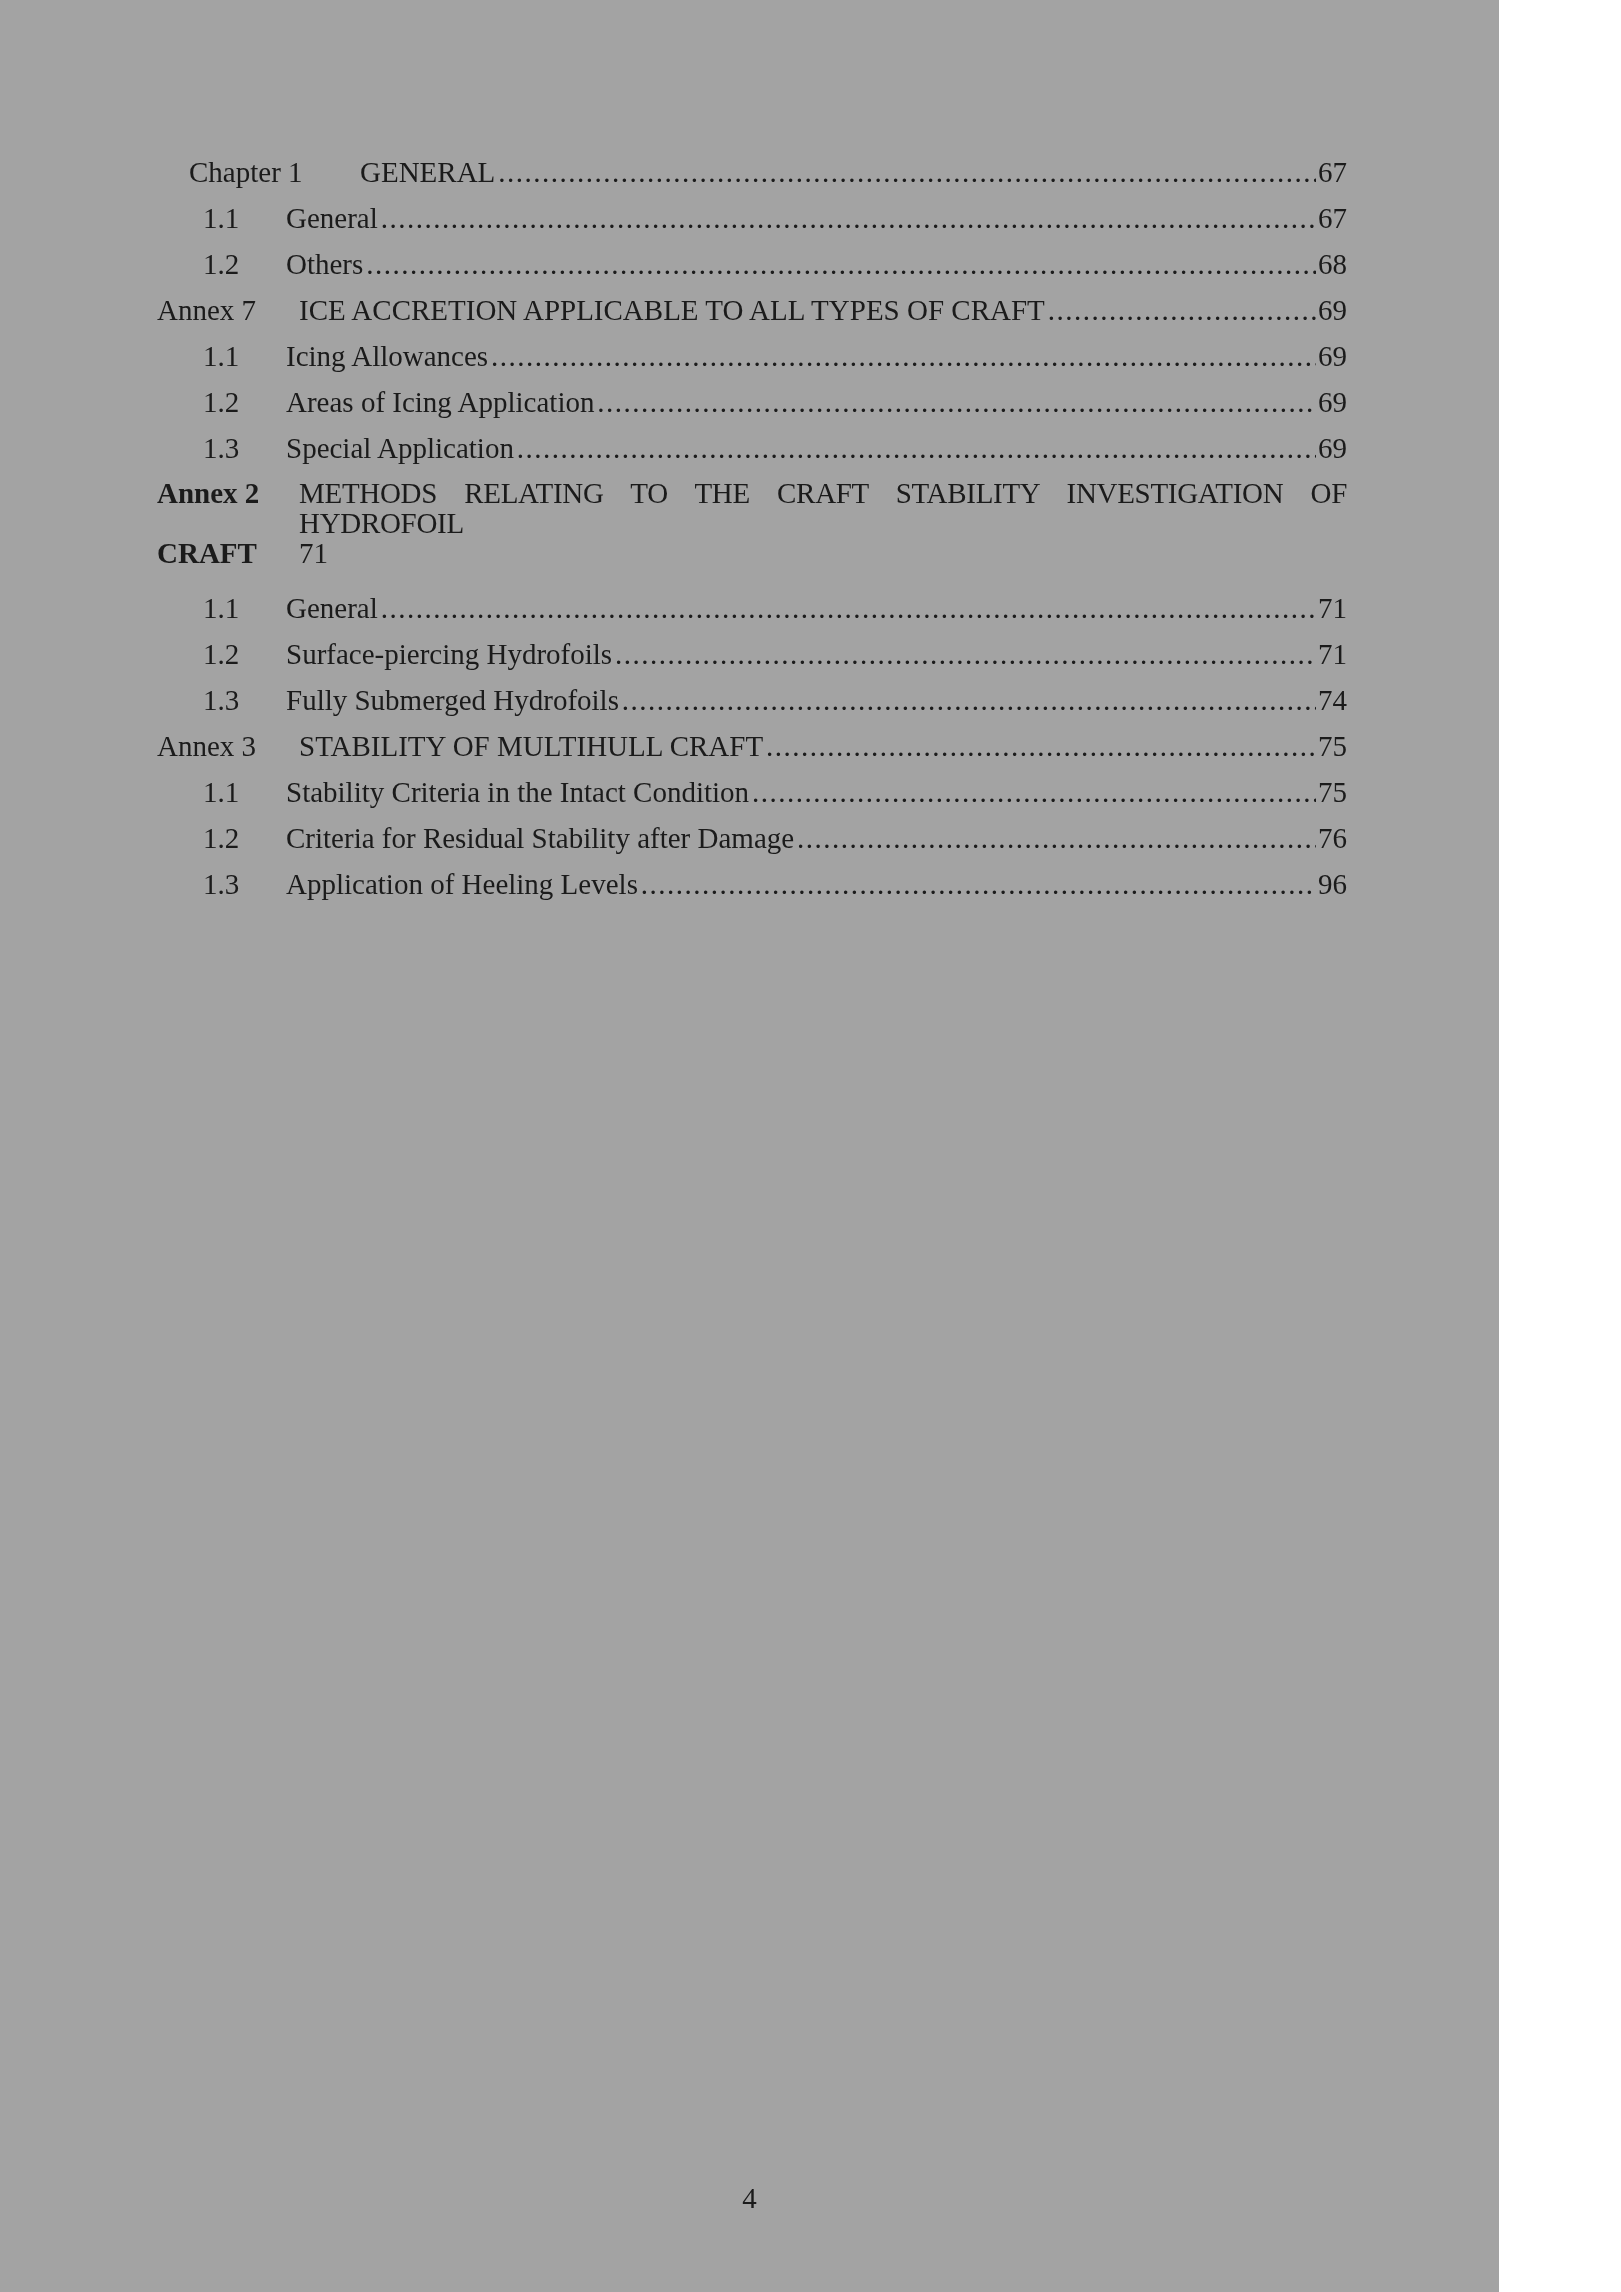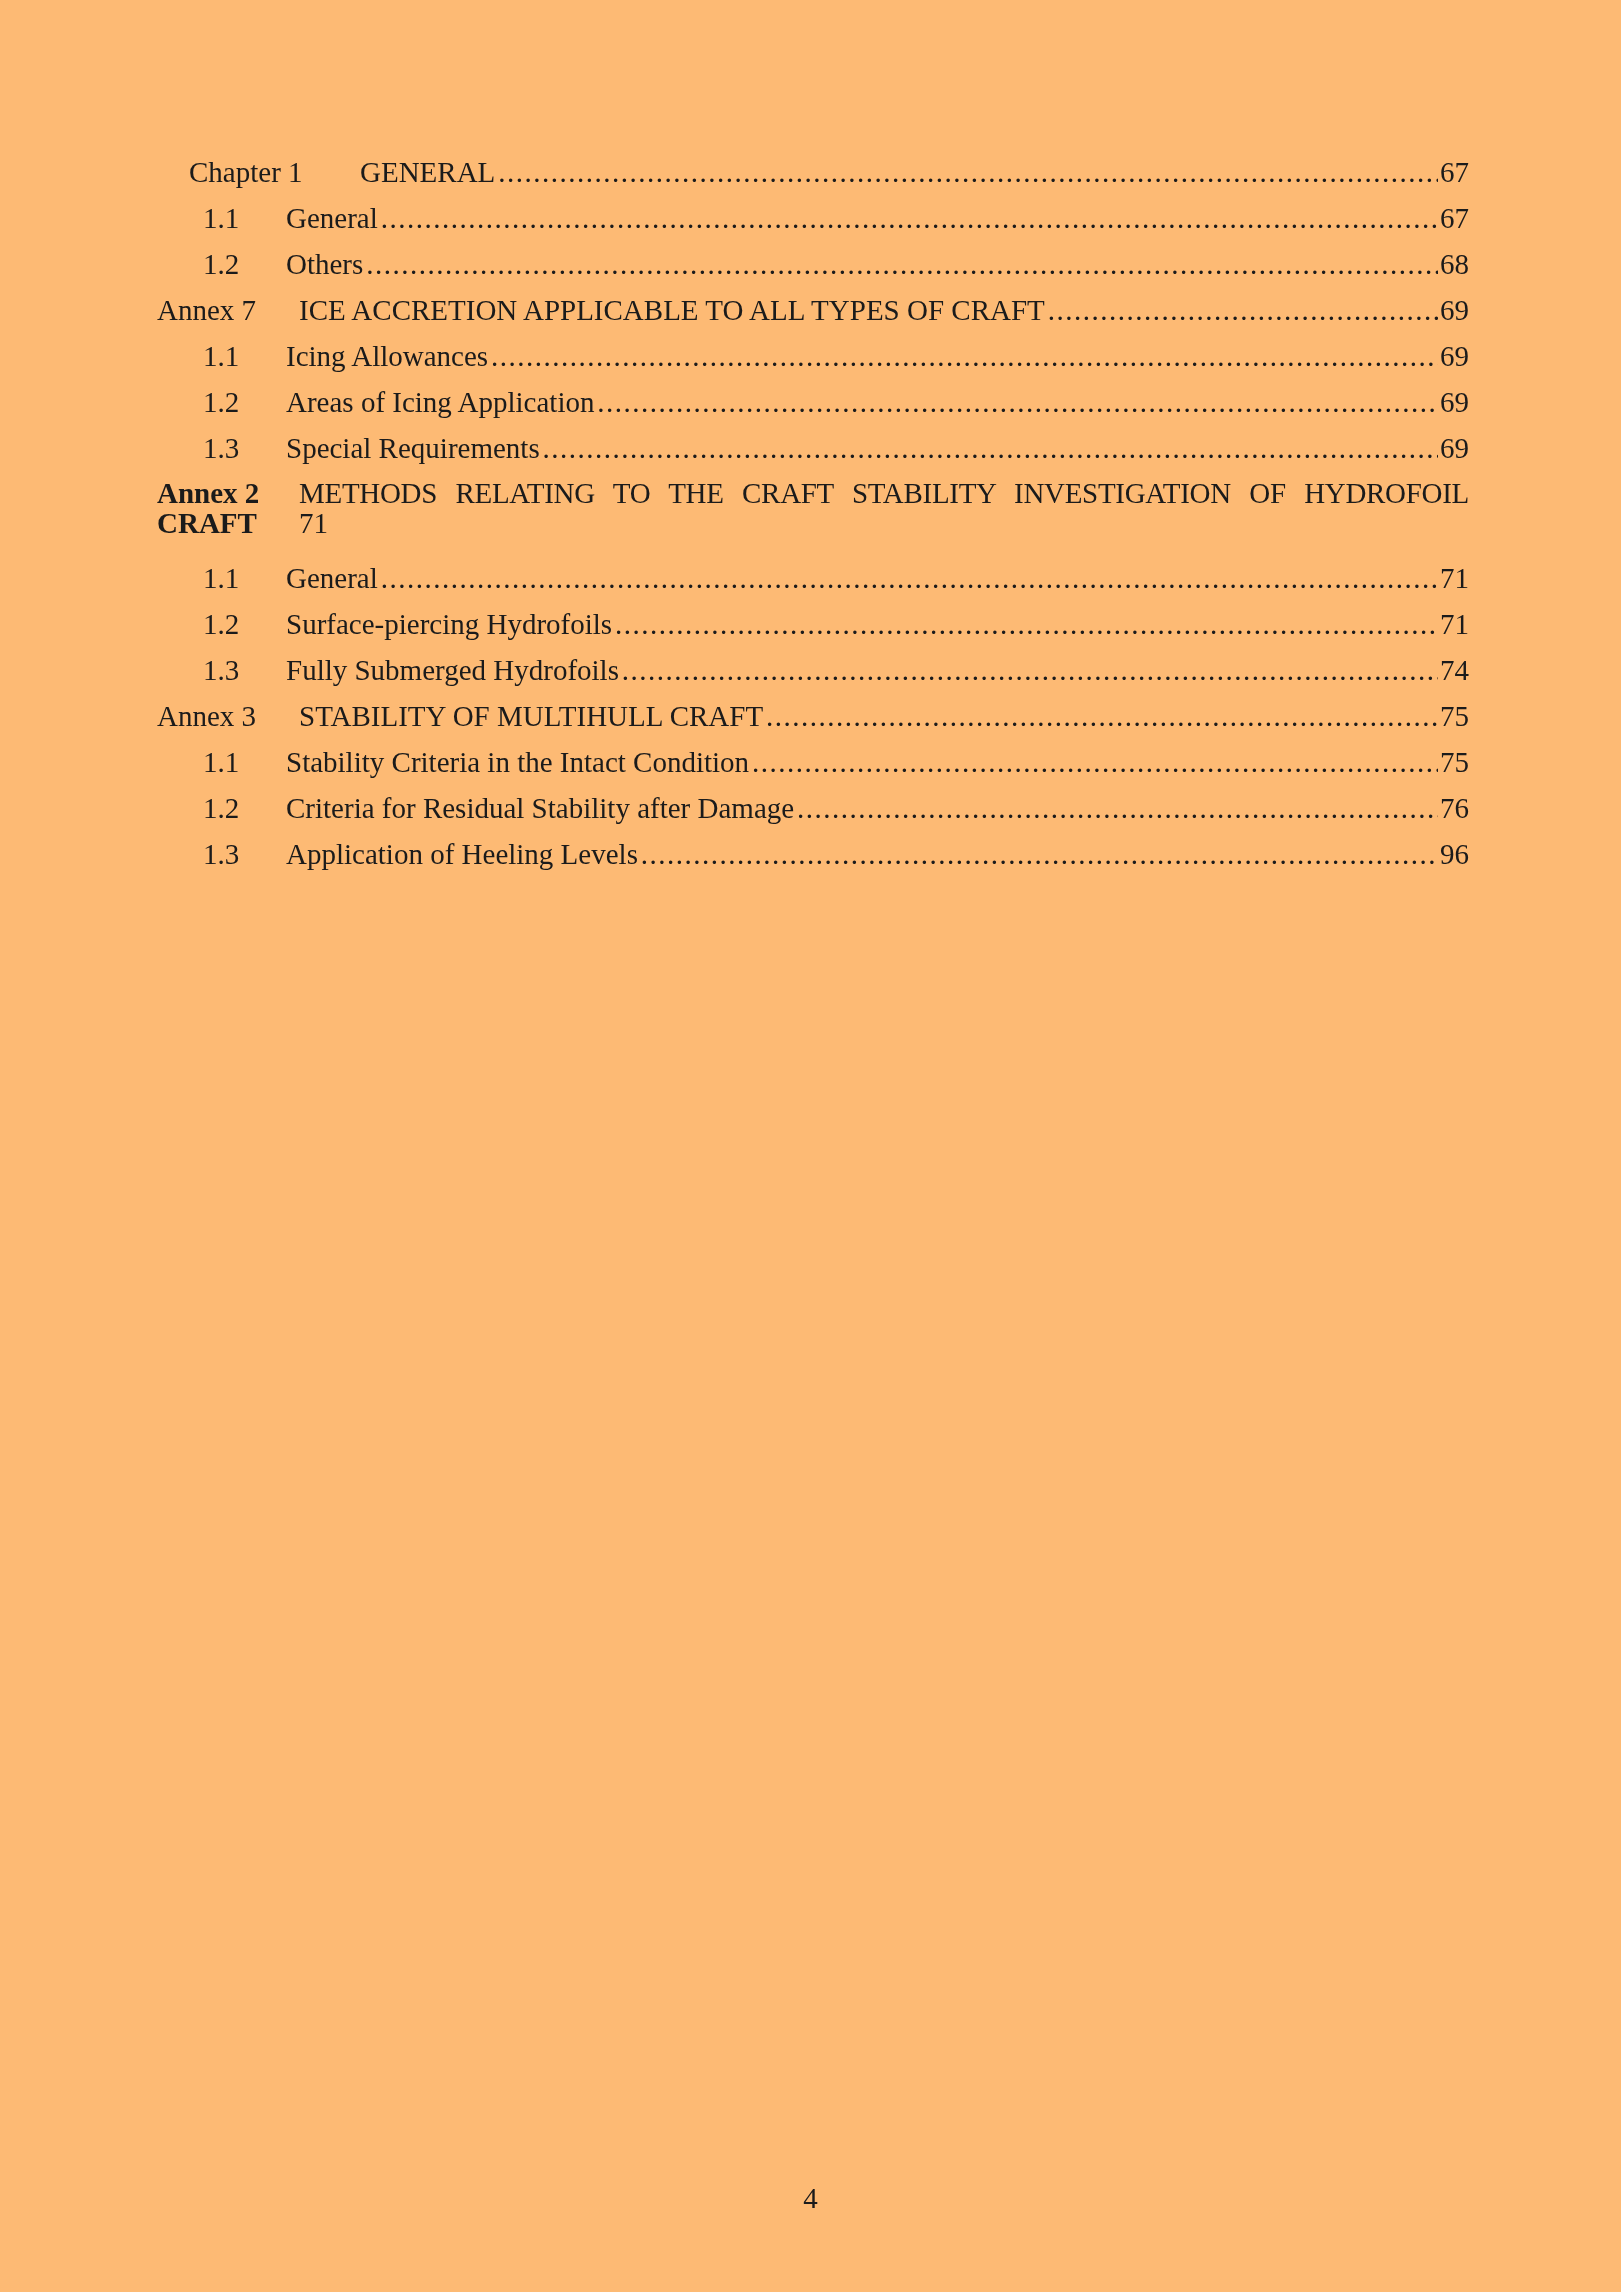--- a/index.html
+++ b/index.html
@@ -1,19 +1,19 @@
 <!DOCTYPE html>
 <html><head>
 <meta charset="utf-8">
 <style>
   html,body{margin:0;padding:0;background:#ffffff;}
   .page{
     position:relative;
-    width:1621px;height:2293px;
-    background:#fdba74;
+    width:1499px;height:2293px;
+    background:#a3a3a3;
     color:#1b1b1b;
     font-family:"Liberation Serif","DejaVu Serif",serif;
     overflow:hidden;
   }
   .toc{
     position:absolute;
     left:157px;right:152px;top:149px;
     font-size:29px;
   }
   .row{
@@ -95,21 +95,21 @@
           <span class="page-num">69</span>
         </div>
         <div class="row k-sub">
           <span class="label">1.2</span>
           <span class="title">Areas of Icing Application</span>
           <span class="dots"></span>
           <span class="page-num">69</span>
         </div>
         <div class="row k-sub">
           <span class="label">1.3</span>
-          <span class="title">Special Requirements</span>
+          <span class="title">Special Application</span>
           <span class="dots"></span>
           <span class="page-num">69</span>
         </div>
         <div class="row-wrap k-annex">
           <div class="line">
             <span class="label">Annex 2</span>
             <span class="title-justify">METHODS RELATING TO THE CRAFT STABILITY INVESTIGATION OF HYDROFOIL</span>
           </div>
           <div class="line">
             <span class="label">CRAFT</span>

